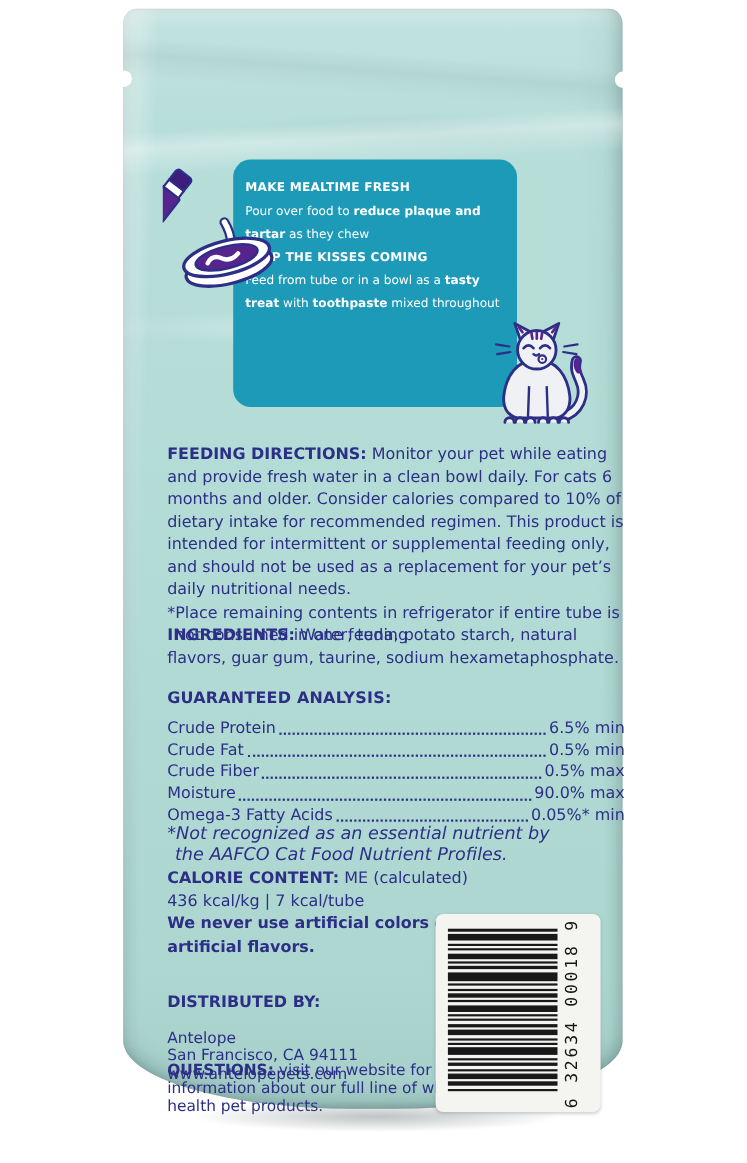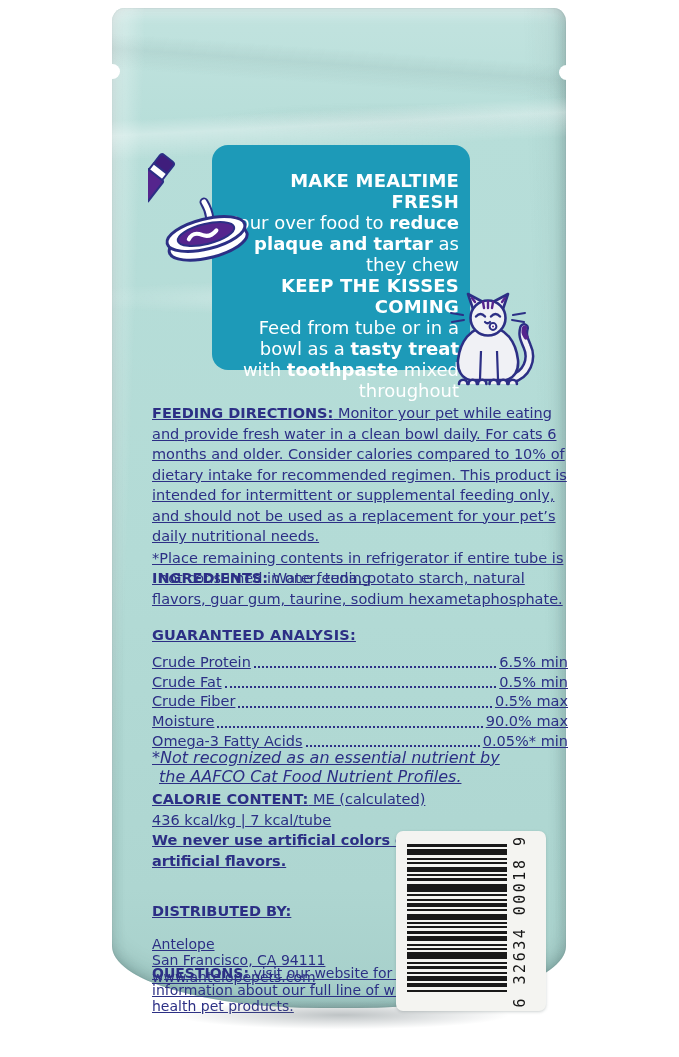--- a/index.html
+++ b/index.html
@@ -22,32 +22,32 @@
            linear-gradient(268deg,rgba(30,60,60,.05),transparent 9%),
            radial-gradient(60% 26px at 62% 112px,rgba(30,60,60,.05),transparent 70%),
            radial-gradient(55% 24px at 30% 290px,rgba(255,255,255,.25),transparent 70%);}
   .notch{position:absolute;width:15px;height:15px;border-radius:50%;background:#fff;z-index:5;}
   .notch-left{left:105px;top:64px;}
   .notch-right{left:559px;top:65px;}
   .floor-shadow{position:absolute;left:96px;top:994px;width:492px;height:42px;
          background:radial-gradient(50% 50% at 50% 50%,rgba(100,112,116,.42),rgba(100,112,116,0) 68%);}
   
   .infobox{position:absolute;left:100px;top:137px;width:258px;height:225px;box-sizing:border-box;
-           background:var(--teal,#1d9ab8);border-radius:16px;color:#fff;text-align:right;
-           padding:25px 11px 0;font-size:18px;line-height:21px;}
+           background:var(--teal,#1d9ab8);border-radius:16px;color:#fff;text-align:left;
+           padding:15px 11px 0;font-size:11px;line-height:21px;}
   .ib-title{font-weight:bold;letter-spacing:.2px;}
   .ib-body b{font-weight:bold;}
   .or-row{display:flex;align-items:center;justify-content:center;gap:10px;margin:8px 0 7px;}
   .or-dash{width:30px;height:3px;background:#fff;border-radius:2px;}
   .or-word{font-weight:bold;letter-spacing:.5px;}
   
   .bowl-icon{position:absolute;left:36px;top:144px;width:110px;height:110px;z-index:3;}
   .cat-illust{position:absolute;left:329px;top:281px;width:94px;height:102px;z-index:3;}
   
-  .blk{position:absolute;left:40px;width:416px;font-size:14.5px;line-height:20.5px;text-decoration:underline;}
+  .blk{position:absolute;left:40px;width:416px;font-size:14.5px;line-height:20.5px;}
   .blk b,.bold{font-weight:bold;}
   .feeding{top:395px;}
   .feed-note{margin-top:1px;padding-left:7px;text-indent:-7px;}
   .ingredients{top:560px;}
   .ga{top:617px;}
   .ga-head{font-weight:bold;display:block;margin-bottom:7px;letter-spacing:.2px;}
   .ga-row{display:flex;align-items:flex-end;height:19.8px;}
   .ga-dots{flex:1;border-bottom:2px dotted var(--navy,#2c2f85);margin:0 3px 4px;}
   .ga-val{white-space:nowrap;}
   .ga-note{top:740px;width:345px;font-style:italic;font-size:16px;line-height:19px;padding-left:7px;text-indent:-7px;}

